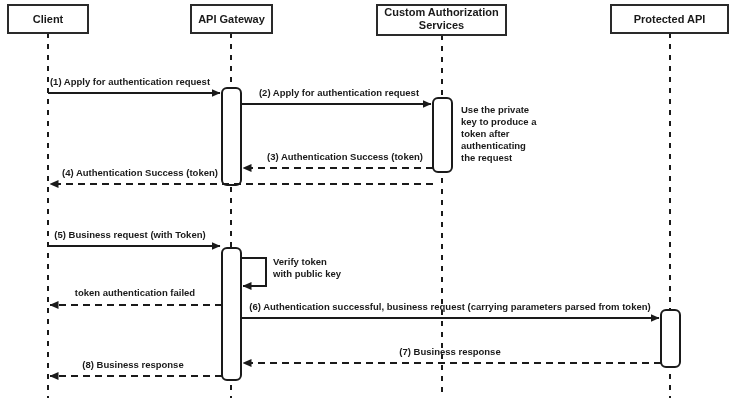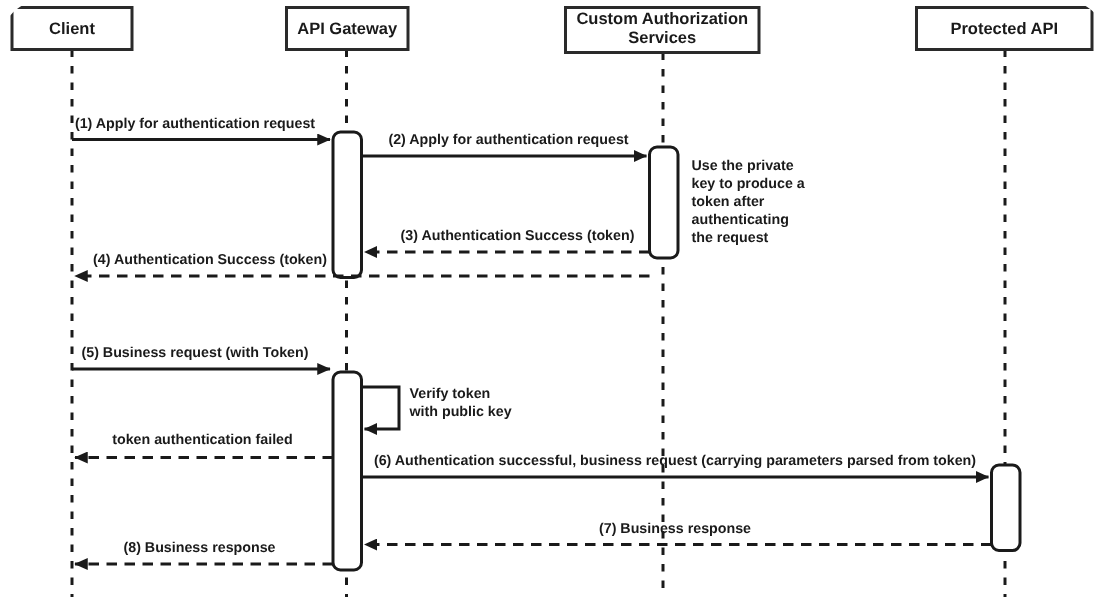--- a/index.html
+++ b/index.html
@@ -9,21 +9,20 @@
   }
   body {
     font-family: "Liberation Sans", "DejaVu Sans", sans-serif;
   }
   #diagram-root {
     position: relative;
     width: 738px;
     height: 401px;
     background: #ffffff;
     overflow: hidden;
-    border-radius: 29px;
   }
   svg.diagram-canvas {
     position: absolute;
     left: 0;
     top: 0;
     width: 738px;
     height: 401px;
     display: block;
   }
   .participant-box {

